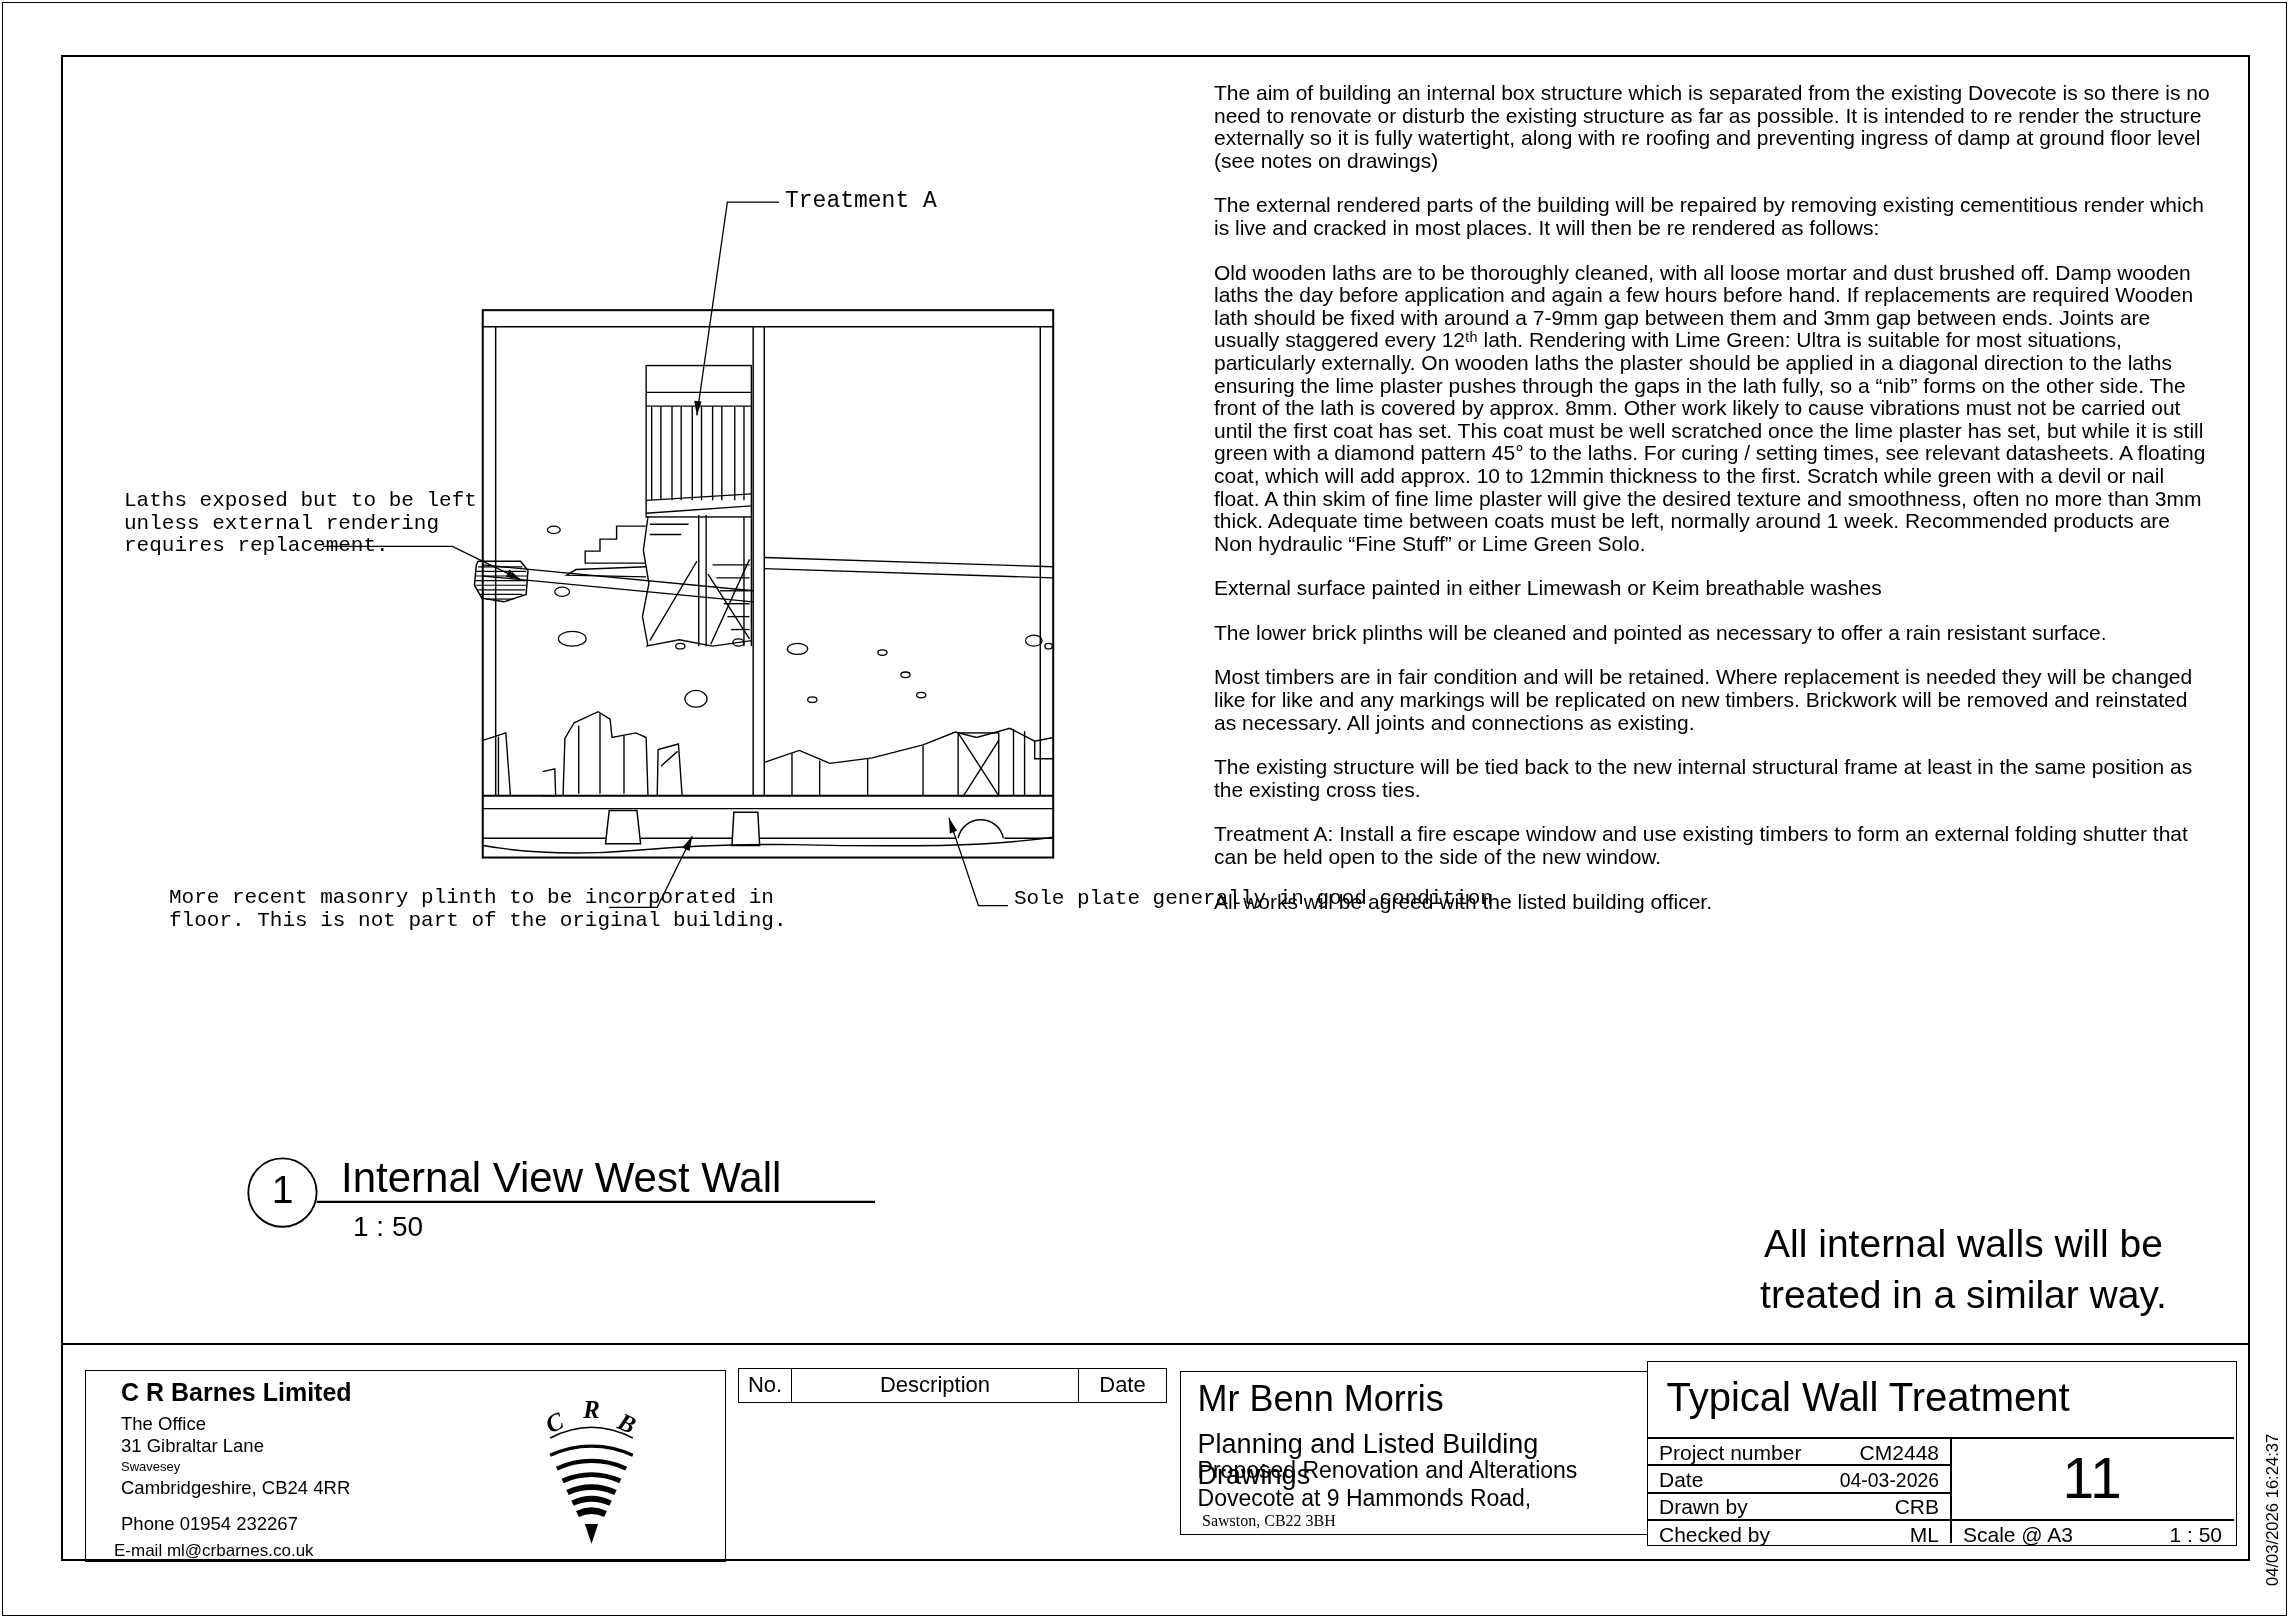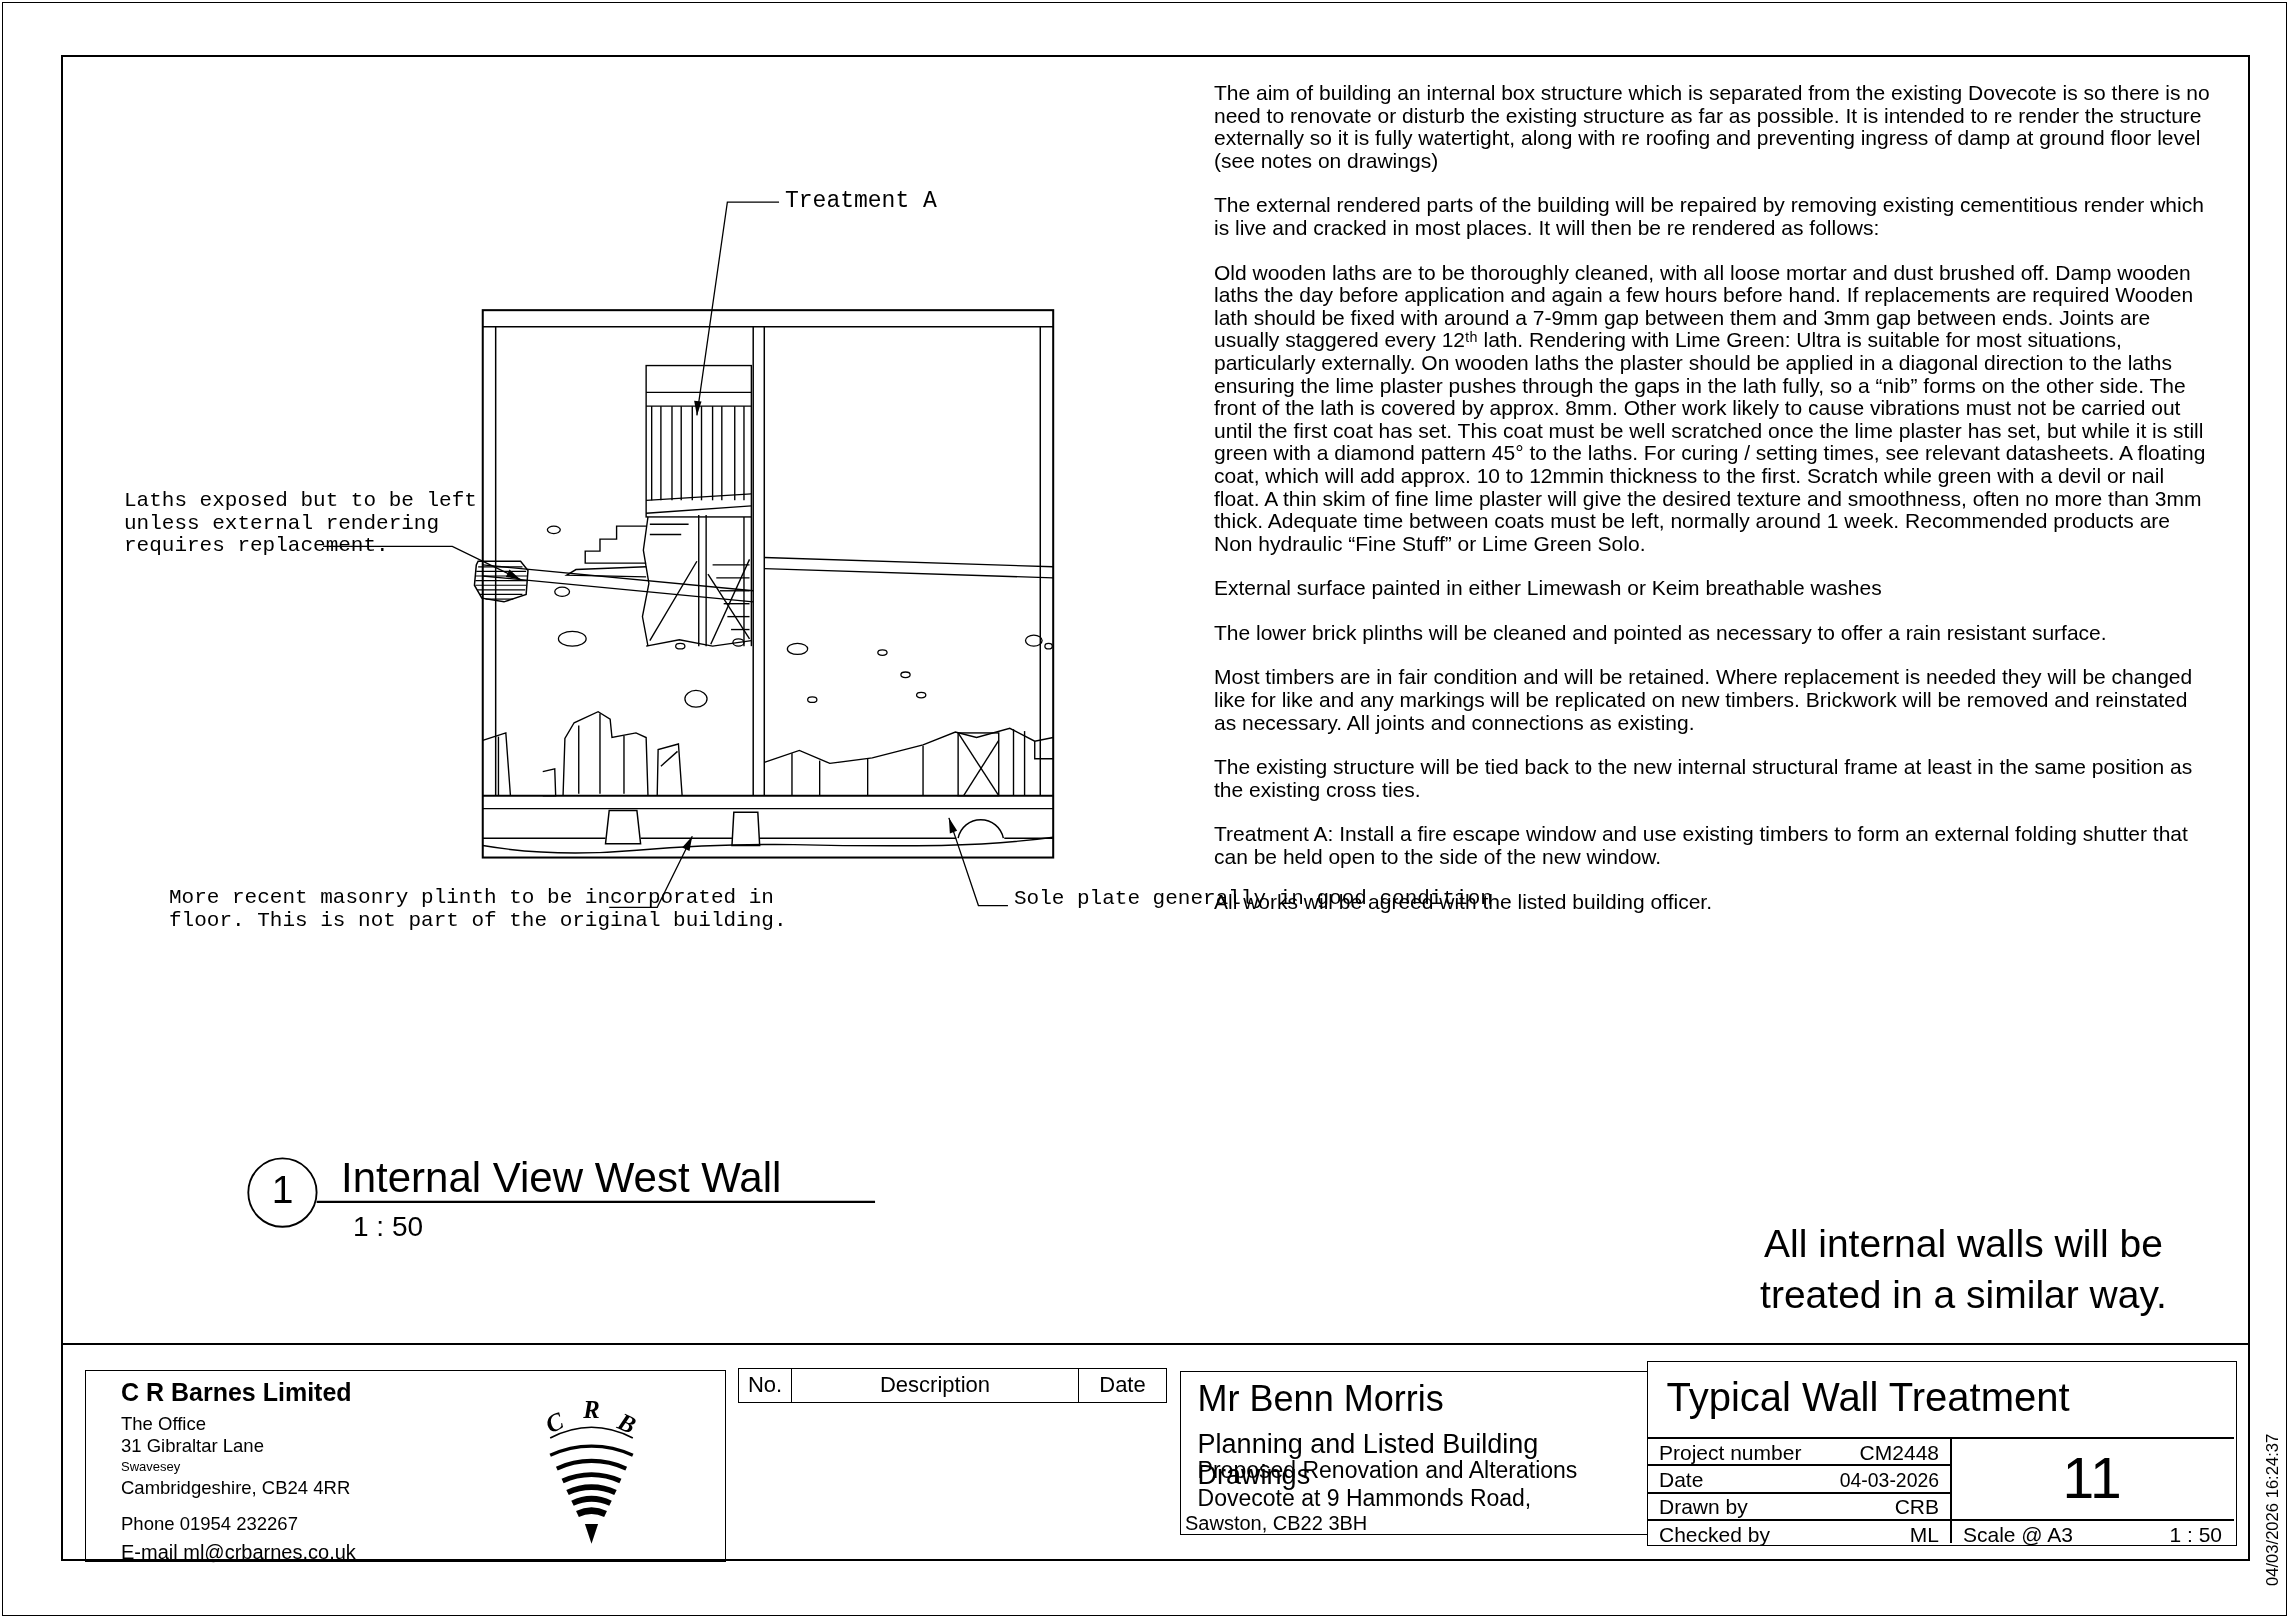--- a/index.html
+++ b/index.html
@@ -196,21 +196,21 @@
 
 <div class="hline" style="left:61px;top:1343px;width:2189px;"></div>
 
 <div class="abs box" style="left:85px;top:1370px;width:641px;height:192px;">
   <div class="abs" style="left:35px;top:7.4px;font-size:25px;font-weight:bold;">C R Barnes Limited</div>
   <div class="abs" style="left:35px;top:42px;font-size:18.5px;line-height:21px;">The Office</div>
   <div class="abs" style="left:35px;top:64px;font-size:18.5px;line-height:21px;">31 Gibraltar Lane</div>
   <div class="abs" style="left:35px;top:85px;font-size:13px;line-height:21px;">Swavesey</div>
   <div class="abs" style="left:35px;top:106px;font-size:18.5px;line-height:21px;">Cambridgeshire, CB24 4RR</div>
   <div class="abs" style="left:35px;top:142px;font-size:18.5px;">Phone 01954 232267</div>
-  <div class="abs" style="left:35px;top:170px;font-size:20px;">E-mail ml@crbarnes.co.uk</div>
+  <div class="abs" style="left:28px;top:170px;font-size:17px;">E-mail ml@crbarnes.co.uk</div>
   <svg class="abs" style="left:454px;top:24px;" width="103" height="157" viewBox="0 0 120 190">
     <g font-family="Liberation Serif, serif" font-weight="bold" font-style="italic" font-size="30" fill="#000">
       <text x="6" y="44" transform="rotate(-24 14 36)">C</text>
       <text x="50" y="28">R</text>
       <text x="92" y="44" transform="rotate(24 102 36)">B</text>
     </g>
     <g stroke="#000" fill="none">
       <path d="M10,52 Q60,26 110,52" stroke-width="2"></path>
       <path d="M10,73 A118,118 0 0 1 110,73" stroke-width="4"></path>
       <path d="M18,89 A100,100 0 0 1 102,89" stroke-width="5"></path>
@@ -227,21 +227,21 @@
   <div class="cell" style="width:53px;">No.</div>
   <div class="cell" style="width:287px;">Description</div>
   <div class="cell" style="width:87px;">Date</div>
 </div>
 
 <div class="abs box" style="left:1180px;top:1371px;width:468px;height:164px;">
   <div class="abs" style="left:16.6px;top:5.5px;font-size:36px;">Mr Benn Morris</div>
   <div class="abs" style="left:16.6px;top:57px;font-size:27px;">Planning and Listed Building Drawings</div>
   <div class="abs" style="left:16.6px;top:85px;font-size:23px;">Proposed Renovation and Alterations</div>
   <div class="abs" style="left:16.6px;top:113px;font-size:23px;">Dovecote at  9 Hammonds Road,</div>
-  <div class="abs" style="left:4px;top:140px;font-size:20px;">Sawston, CB22 3BH</div>
+  <div class="abs" style="left:21px;top:140px;font-size:16px;font-family:Liberation Serif, serif;">Sawston, CB22 3BH</div>
 </div>
 
 <div class="abs box" style="left:1647px;top:1361px;width:590px;height:185px;">
   <div class="abs" style="left:18.5px;top:13px;font-size:40px;">Typical Wall Treatment</div>
 
   <div class="hline" style="left:0;top:75px;width:586px;"></div>
   <div class="hline" style="left:0;top:102px;width:302px;"></div>
   <div class="hline" style="left:0;top:130px;width:302px;"></div>
   <div class="hline" style="left:0;top:157px;width:586px;"></div>
   <div class="vline" style="left:302px;top:75px;height:106px;"></div>

